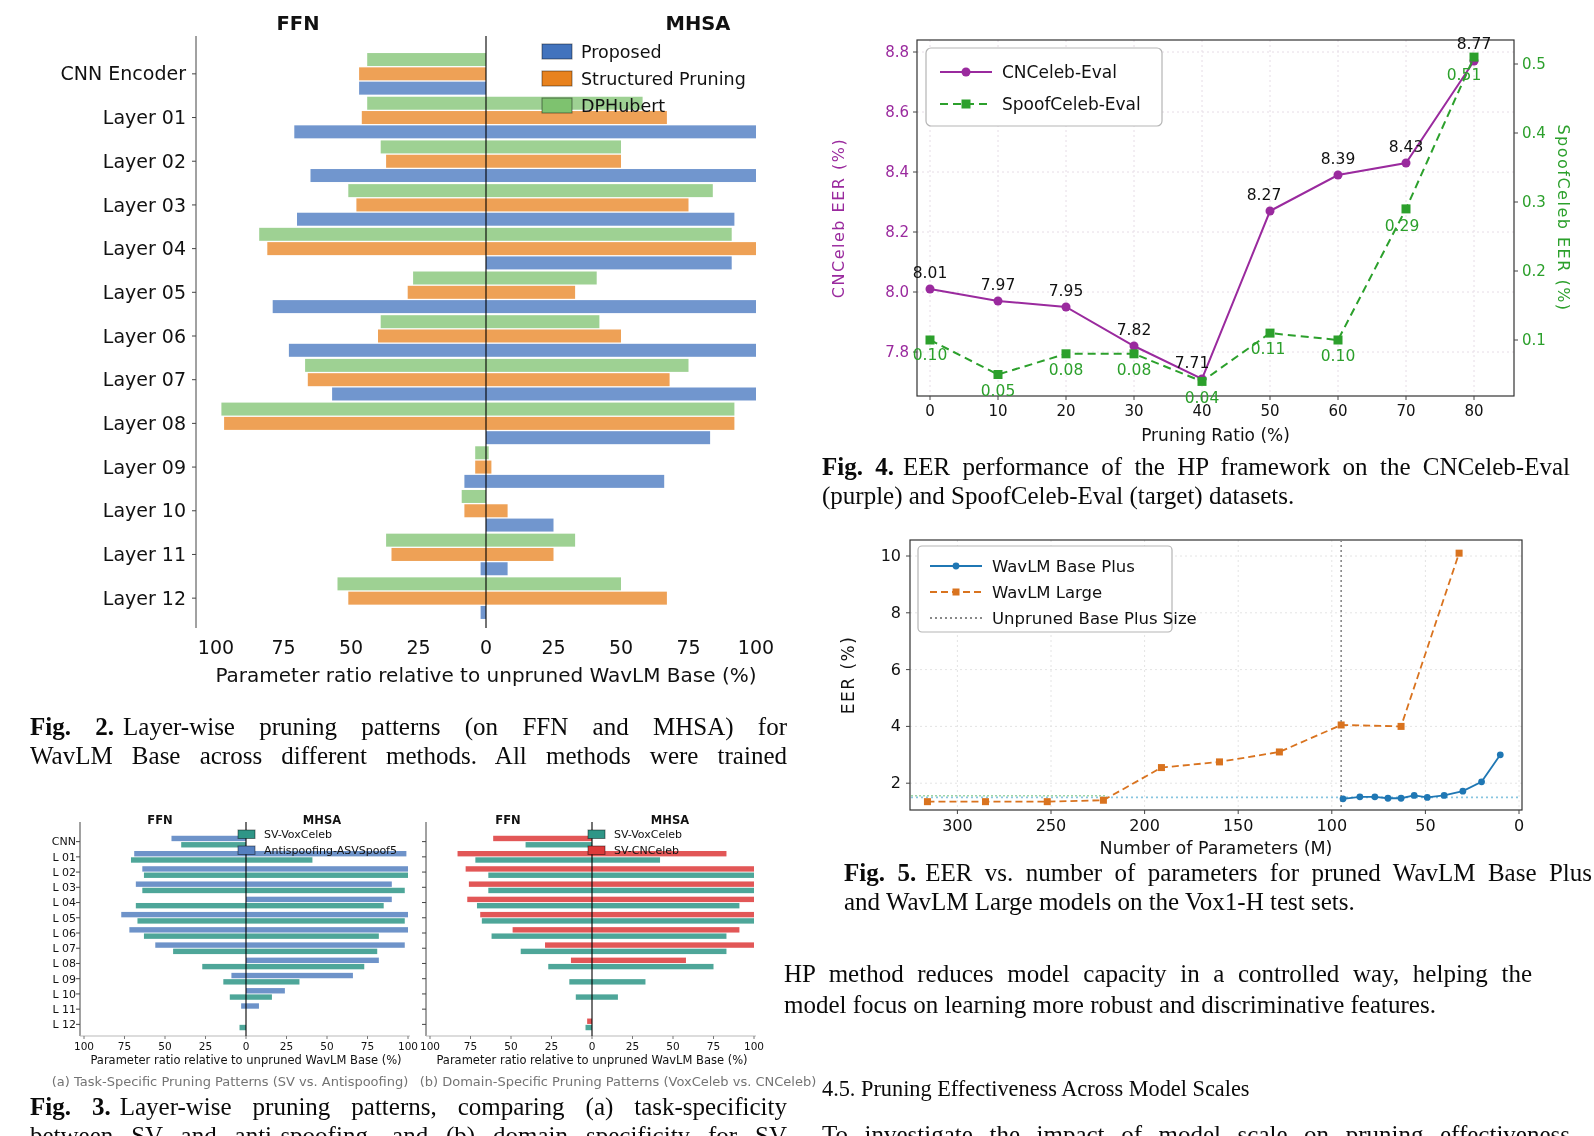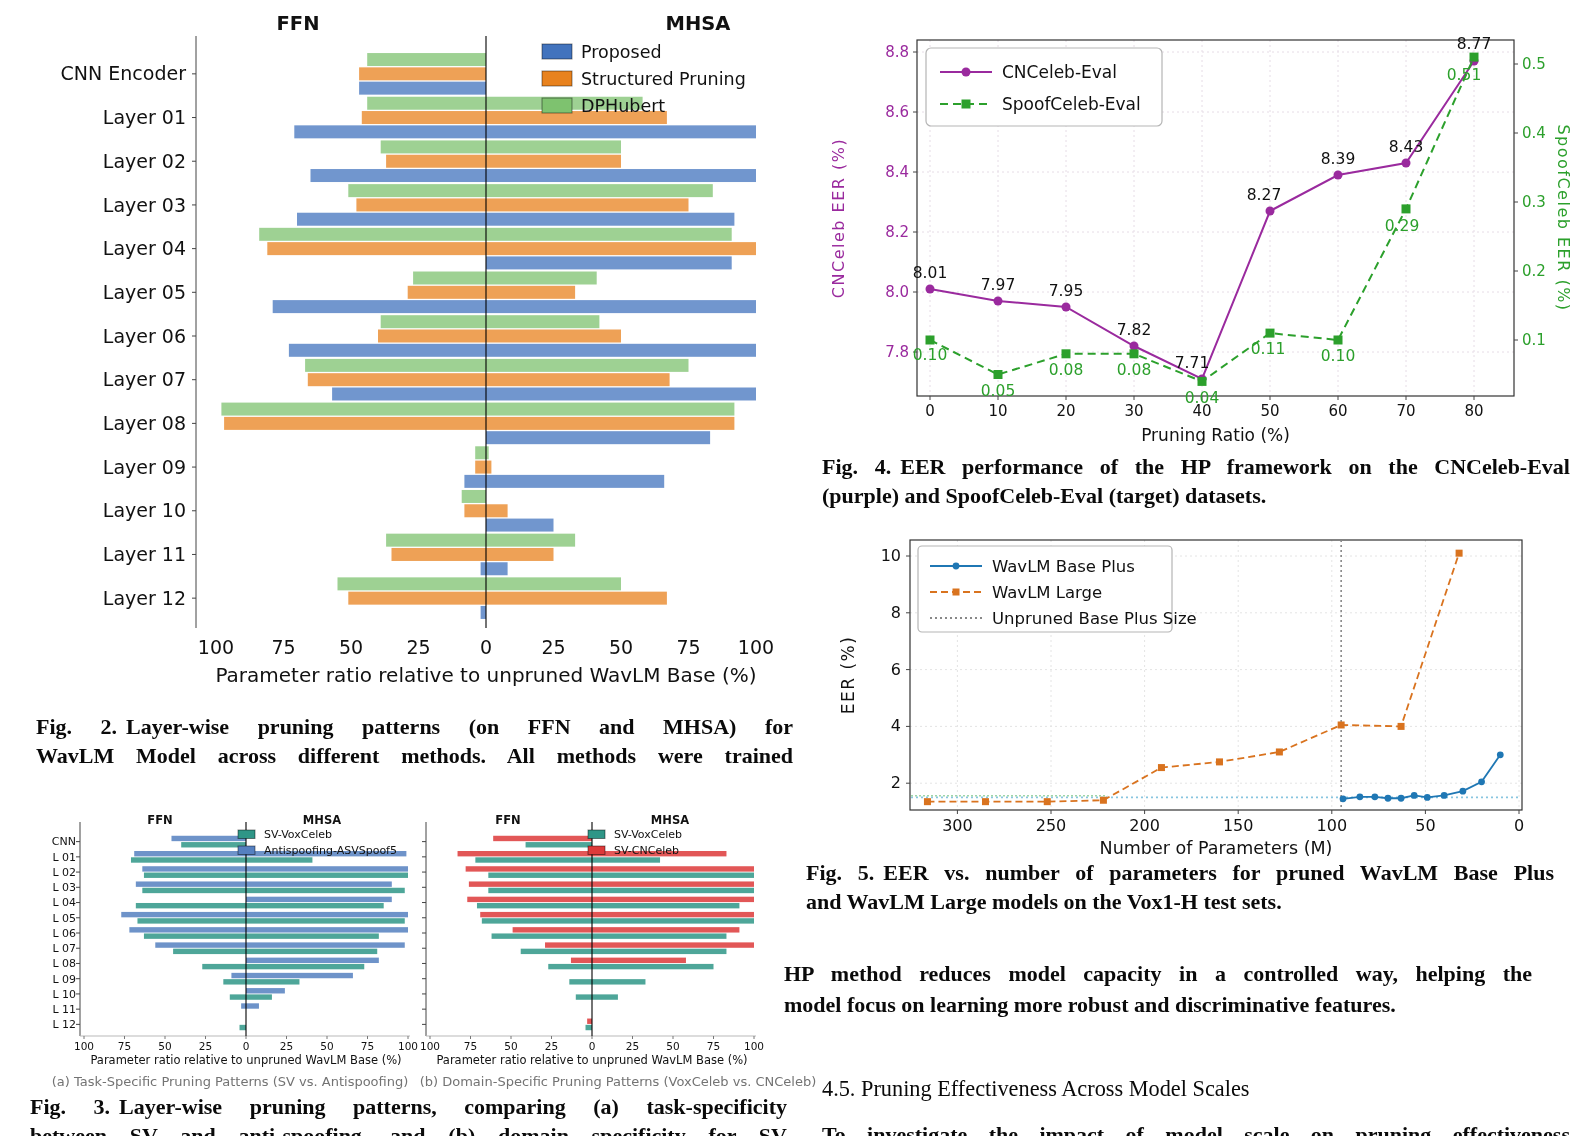--- a/index.html
+++ b/index.html
@@ -1,21 +1,21 @@
 <!DOCTYPE html>
 <html><head>
 <meta charset="utf-8">
 <style>
   html,body{margin:0;padding:0;background:#ffffff;}
   .page{position:relative;width:1594px;height:1136px;background:#ffffff;overflow:hidden;
         font-family:"Liberation Serif",serif;color:#0a0a0a;}
   .abs{position:absolute;}
   svg{position:absolute;overflow:visible;}
   svg text{font-family:"DejaVu Sans","Liberation Sans",sans-serif;}
-  .cap{font-size:22px;line-height:29px;color:#0a0a0a;font-weight:bold;}
+  .cap{font-size:25px;line-height:29px;color:#0a0a0a;}
   .cap b{margin-right:9px;}
   .jl{text-align:justify;text-align-last:justify;}
   .subcap{font-family:"DejaVu Sans","Liberation Sans",sans-serif;font-size:13px;color:#737373;
           text-align:center;white-space:nowrap;}
   .heading{font-size:22.3px;font-weight:normal;}
 </style>
 </head>
 <body>
 
 <div class="page">
@@ -138,23 +138,23 @@
       <g>
         <rect x="506" y="38" width="30" height="15" fill="#4273bd" stroke="rgba(0,0,0,0.45)" stroke-width="1"></rect>
         <text x="545" y="51.625" font-size="17.5" fill="#111">Proposed</text>
         <rect x="506" y="65" width="30" height="15" fill="#e8821e" stroke="rgba(0,0,0,0.45)" stroke-width="1"></rect>
         <text x="545" y="78.625" font-size="17.5" fill="#111">Structured Pruning</text>
         <rect x="506" y="92" width="30" height="15" fill="#7ec26f" stroke="rgba(0,0,0,0.45)" stroke-width="1"></rect>
         <text x="545" y="105.625" font-size="17.5" fill="#111">DPHubert</text>
       </g>
     </svg>
 
-  <div class="cap abs" style="left:36px;top:712px;width:757px;">
+  <div class="cap abs" style="left:30px;top:712px;width:757px;">
     <div class="jl"><b>Fig. 2.</b><span>Layer-wise pruning patterns (on FFN and MHSA) for</span></div>
-    <div class="jl">WavLM Model across different methods. All methods were trained</div>
+    <div class="jl">WavLM Base across different methods. All methods were trained</div>
   </div>
 
   <svg id="fig3achart" style="left:40px;top:810px;" width="395" height="264" viewBox="0 0 395 264">
       <g>
         <rect x="131.48" y="25.765384615384612" width="74.52000000000001" height="5.4" fill="#5580c0" fill-opacity="0.85"></rect>
         <rect x="141.2" y="32.065384615384616" width="64.80000000000001" height="5.4" fill="#2f9687" fill-opacity="0.85"></rect>
         <rect x="94.22" y="40.996153846153845" width="111.78" height="5.4" fill="#5580c0" fill-opacity="0.85"></rect>
         <rect x="206" y="40.996153846153845" width="160.38000000000002" height="5.4" fill="#5580c0" fill-opacity="0.85"></rect>
         <rect x="90.97999999999999" y="47.29615384615384" width="115.02000000000001" height="5.4" fill="#2f9687" fill-opacity="0.85"></rect>
         <rect x="206" y="47.29615384615384" width="66.42" height="5.4" fill="#2f9687" fill-opacity="0.85"></rect>
@@ -558,21 +558,21 @@
         <circle cx="134" cy="40" r="3.4" fill="#1f77b4"></circle>
         <text x="170" y="45.5" font-size="16.5" fill="#111">WavLM Base Plus</text>
         <line x1="108" y1="66" x2="160" y2="66" stroke="#d9731f" stroke-width="1.8" stroke-dasharray="7 4"></line>
         <rect x="130.5" y="62.5" width="7" height="7" fill="#d9731f"></rect>
         <text x="170" y="71.5" font-size="16.5" fill="#111">WavLM Large</text>
         <line x1="108" y1="92" x2="160" y2="92" stroke="#888888" stroke-width="1.8" stroke-dasharray="2 3"></line>
         <text x="170" y="97.5" font-size="16.5" fill="#111">Unpruned Base Plus Size</text>
       </g>
     </svg>
 
-  <div class="cap abs" style="left:806px;top:858px;width:748px;">
+  <div class="cap abs" style="left:844px;top:858px;width:748px;">
     <div class="jl"><b>Fig. 5.</b><span>EER vs. number of parameters for pruned WavLM Base Plus</span></div>
     <div>and WavLM Large models on the Vox1-H test sets.</div>
   </div>
 
   <div class="cap abs" style="left:778px;top:958px;width:748px;line-height:31px;margin-left:6px;">
     <div class="jl">HP method reduces model capacity in a controlled way, helping the</div>
     <div>model focus on learning more robust and discriminative features.</div>
   </div>
 
   <div class="heading abs" style="left:822px;top:1076px;width:748px;">4.5. Pruning Effectiveness Across Model Scales</div>

